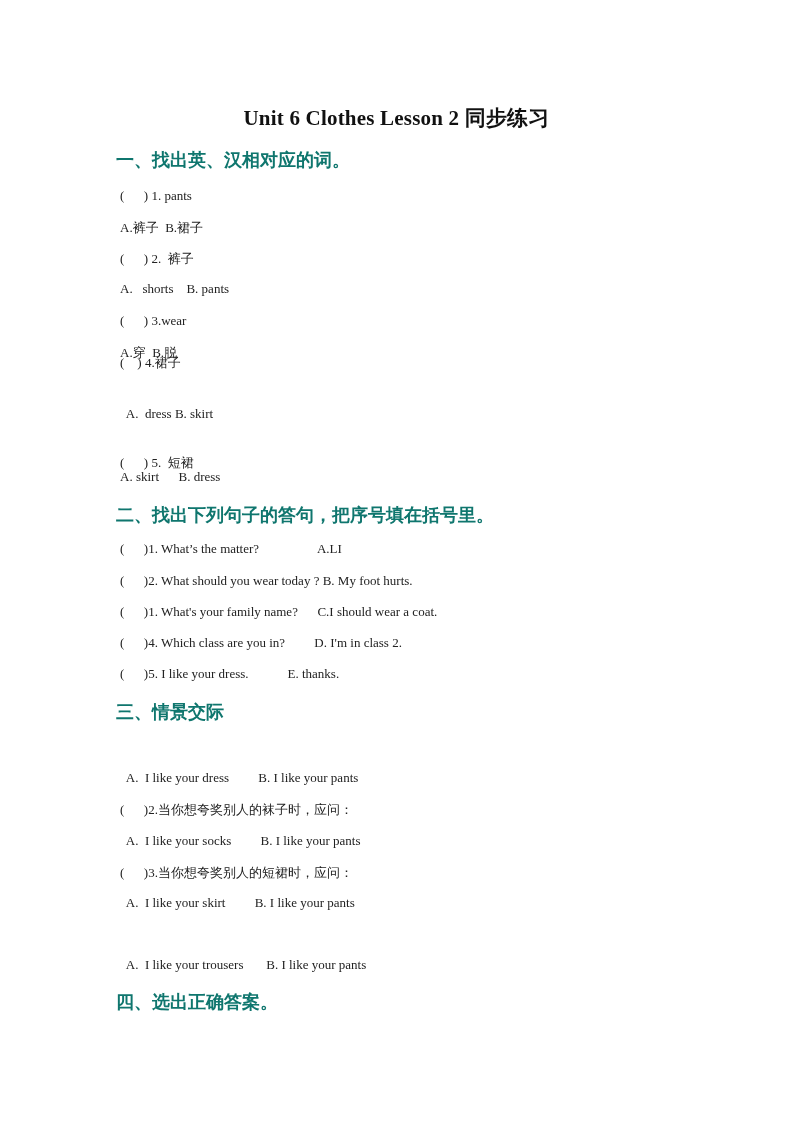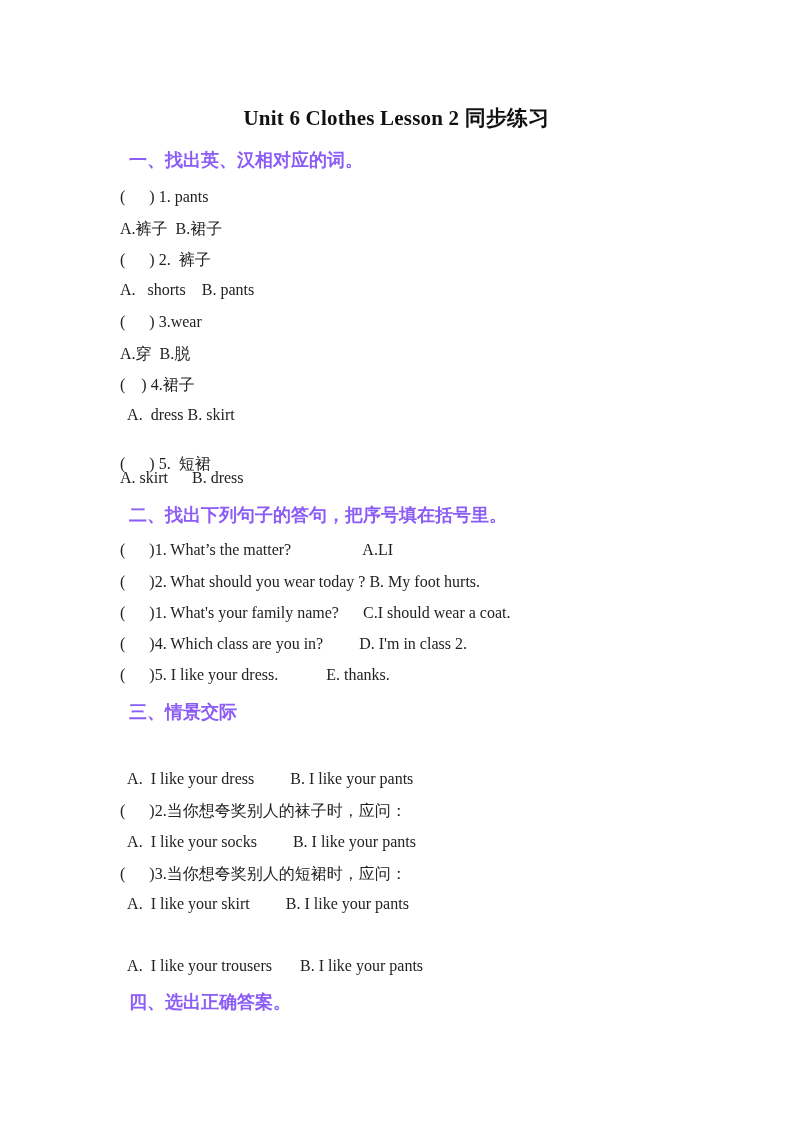--- a/index.html
+++ b/index.html
@@ -1,38 +1,38 @@
 <!DOCTYPE html>
 <html><head>
 <meta charset="utf-8">
 <style>
   html, body { margin: 0; padding: 0; background: #ffffff; }
   body { width: 793px; height: 1122px; position: relative; overflow: hidden;
          font-family: "Liberation Serif", "DejaVu Serif", serif; color: #111; }
   .page { position: absolute; left: 0; top: 0; width: 793px; height: 1122px; }
   .title { position: absolute; top: 104px; left: 0; width: 793px; text-align: center;
            font-size: 21px; font-weight: bold; letter-spacing: 0.2px; }
-  .h { position: absolute; left: 129px; font-family: "DejaVu Sans", "Liberation Sans", sans-serif;
-       font-size: 18px; font-weight: bold; color: #8b5cf6; }
-  .line { position: absolute; left: 120px; font-size: 16px; white-space: pre; color: #222; }
+  .h { position: absolute; left: 116px; font-family: "DejaVu Sans", "Liberation Sans", sans-serif;
+       font-size: 18px; font-weight: bold; color: #0f766e; }
+  .line { position: absolute; left: 120px; font-size: 13px; white-space: pre; color: #222; }
 </style>
 </head>
 <body>
 
 <div class="page">
   <div class="title">Unit 6 Clothes Lesson 2 同步练习</div>
 
   <div class="h" style="top:148px">一、找出英、汉相对应的词。</div>
   <div class="line" style="top:188px">(      ) 1. pants</div>
   <div class="line" style="top:219px">A.裤子  B.裙子</div>
   <div class="line" style="top:250px">(      ) 2.  裤子</div>
   <div class="line" style="top:281px">A.   shorts    B. pants</div>
   <div class="line" style="top:313px">(      ) 3.wear</div>
   <div class="line" style="top:344px">A.穿  B.脱</div>
-  <div class="line" style="top:375px">(    ) 4.裙子</div>
+  <div class="line" style="top:354px">(    ) 4.裙子</div>
   <div class="line" style="top:406px">  A.  dress B. skirt</div>
   <div class="line" style="top:454px">(      ) 5.  短裙</div>
   <div class="line" style="top:469px">A. skirt      B. dress</div>
 
   <div class="h" style="top:503px">二、找出下列句子的答句，把序号填在括号里。</div>
   <div class="line" style="top:541px">(      )1. What’s the matter?                  A.LI</div>
   <div class="line" style="top:573px">(      )2. What should you wear today ? B. My foot hurts.</div>
   <div class="line" style="top:604px">(      )1. What's your family name?      C.I should wear a coat.</div>
   <div class="line" style="top:635px">(      )4. Which class are you in?         D. I'm in class 2.</div>
   <div class="line" style="top:666px">(      )5. I like your dress.            E. thanks.</div>

